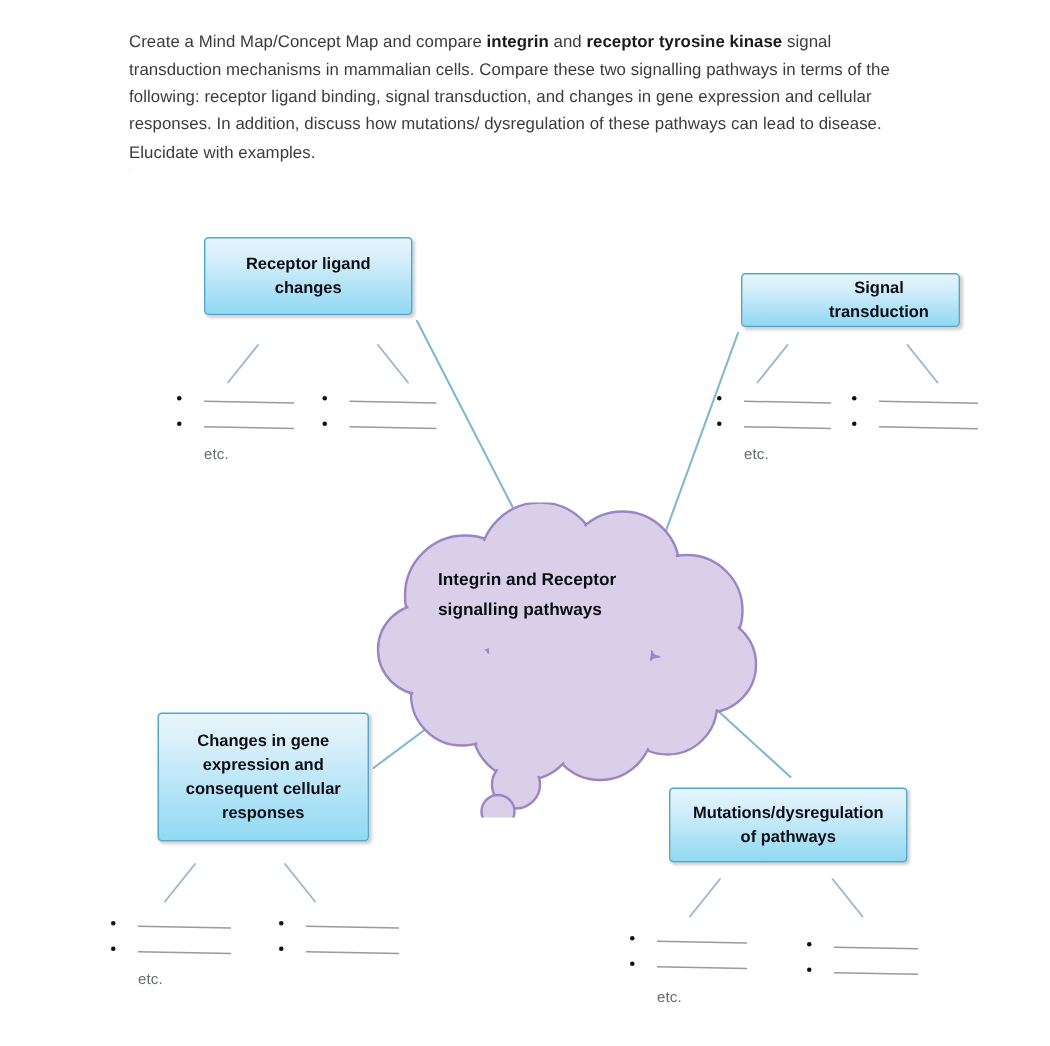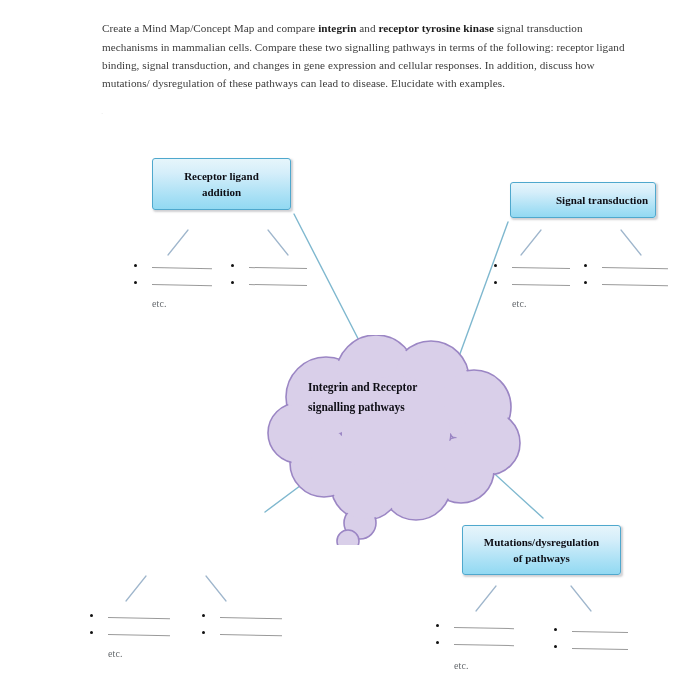--- a/index.html
+++ b/index.html
@@ -6,22 +6,21 @@
     margin: 0;
     padding: 0;
     background: #ffffff;
   }
   #page {
     position: relative;
     width: 656px;
     height: 697px;
     background: #ffffff;
     overflow: hidden;
-    font-family: Liberation Serif, serif;
-    margin-left: 16px;
+    font-family: Liberation Sans, sans-serif;
   }
 
   
   #prompt {
     position: absolute;
     left: 86px;
     top: 8px;
     width: 530px;
     font-size: 11.2px;
     line-height: 18.4px;
@@ -208,30 +207,38 @@
       </svg>
       <div id="cloud-text">
         <div>Integrin and Receptor</div>
         <div>signalling pathways</div>
       </div>
     </div>
 
     <div class="node-box" id="box-receptor">
       <div>
         <span>Receptor ligand</span>
-        <span>addition</span>
+        <span>changes</span>
       </div>
     </div>
 
     <div class="node-box" id="box-signal">
       <div>
         <span>Signal transduction</span>
       </div>
     </div>
 
+    <div class="node-box" id="box-changes">
+      <div>
+        <span>Changes in gene</span>
+        <span>expression and</span>
+        <span>consequent cellular</span>
+        <span>responses</span>
+      </div>
+    </div>
 
     <div class="node-box" id="box-mutations">
       <div>
         <span>Mutations/dysregulation</span>
         <span>of pathways</span>
       </div>
     </div>
 
     <div class="bullet-group" style="left:118px; top:128px; width:80px;">
       <div class="bullet-row">

